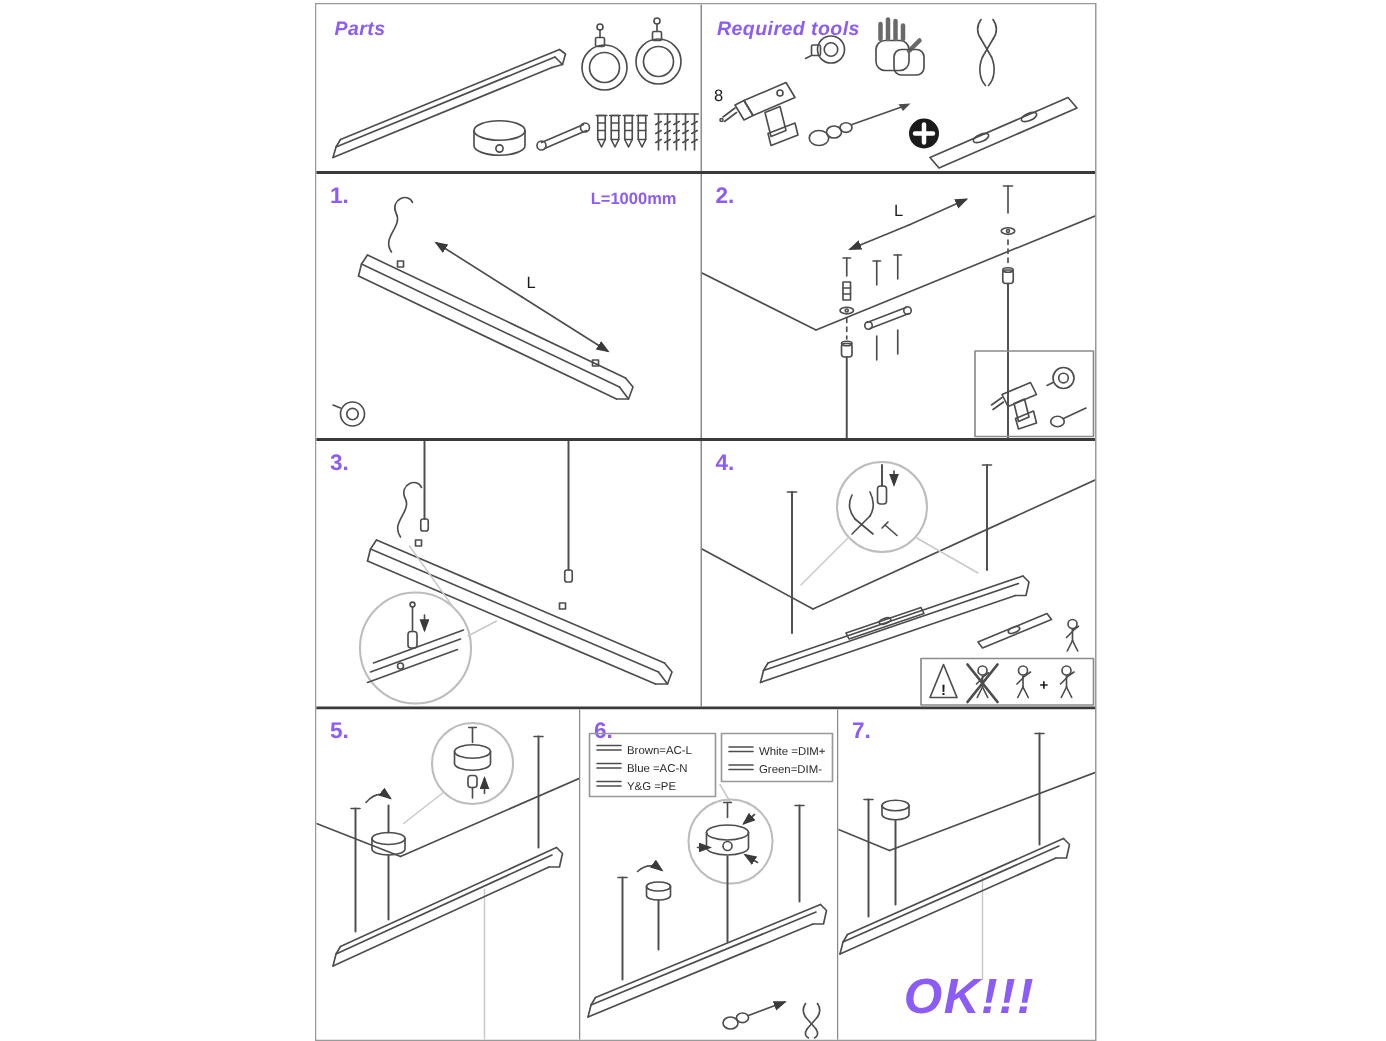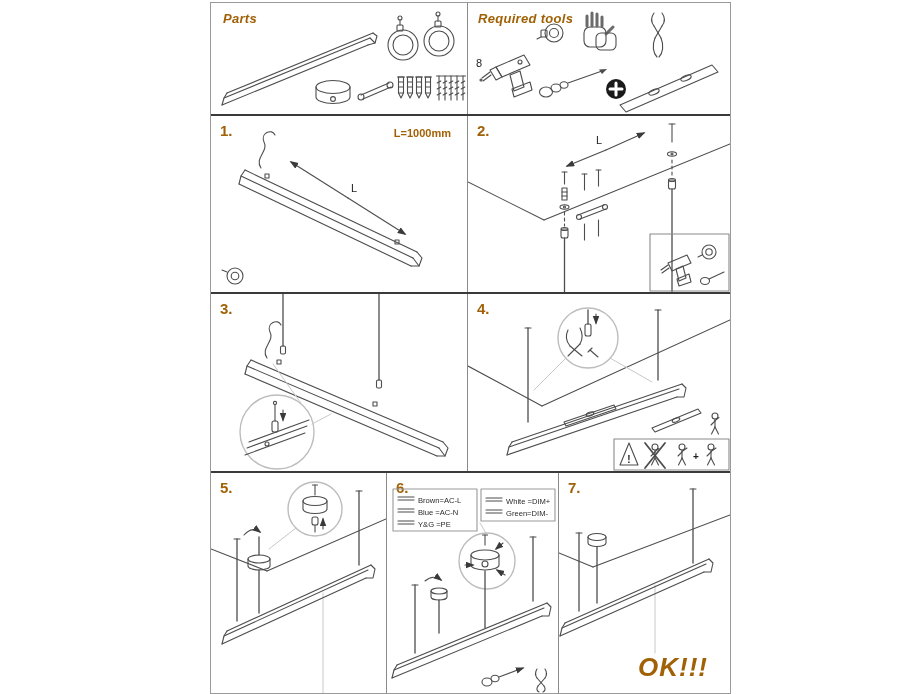--- a/index.html
+++ b/index.html
@@ -1,27 +1,27 @@
 <!DOCTYPE html>
 <html><head>
 <meta charset="utf-8">
 <style>
   html,body{margin:0;padding:0;background:#fff;}
   .stage{position:relative;width:924px;height:694px;background:#fff;overflow:hidden;
-         font-family:"Liberation Sans",sans-serif;color:#a16207;}
+         font-family:"Liberation Sans",sans-serif;color:#8b5cf6;}
   .sheet{position:absolute;left:210px;top:2px;width:519px;height:690px;
          border:1px solid #9a9a9a;background:#fff;}
   .panel{position:absolute;background:#fff;box-sizing:border-box;}
   .vdiv{border-right:1px solid #8a8a8a;}
   .hdiv{position:absolute;left:0;right:0;height:2px;background:#3a3a3a;}
   .ptitle{position:absolute;left:12px;top:8px;font-size:13px;font-weight:bold;
           font-style:italic;letter-spacing:.3px;}
   .stepnum{position:absolute;left:9px;top:6px;font-size:15px;font-weight:bold;}
   .dimlabel{position:absolute;right:16px;top:11px;font-size:11px;font-weight:bold;padding-left:12px;}
-  .oklabel{position:absolute;right:22px;bottom:10px;font-size:26px;font-weight:bold;
+  .oklabel{position:absolute;right:40px;bottom:10px;font-size:33px;font-weight:bold;
            font-style:italic;letter-spacing:1px;}
   svg.art{position:absolute;left:0;top:0;}
   svg.art line,svg.art path,svg.art polyline,svg.art polygon,svg.art rect,
   svg.art circle,svg.art ellipse{stroke:#4d4d4d;fill:none;stroke-width:1.1;
     stroke-linecap:round;stroke-linejoin:round;}
   svg.art .faint{stroke:#c9c9c9;stroke-width:1;}
   svg.art .mag{stroke:#bdbdbd;stroke-width:1.4;}
   svg.art .cable{stroke-width:1.3;}
   svg.art .fat{stroke-width:3;stroke:#6a6a6a;}
   svg.art .fillik{fill:#4d4d4d;stroke:none;}

